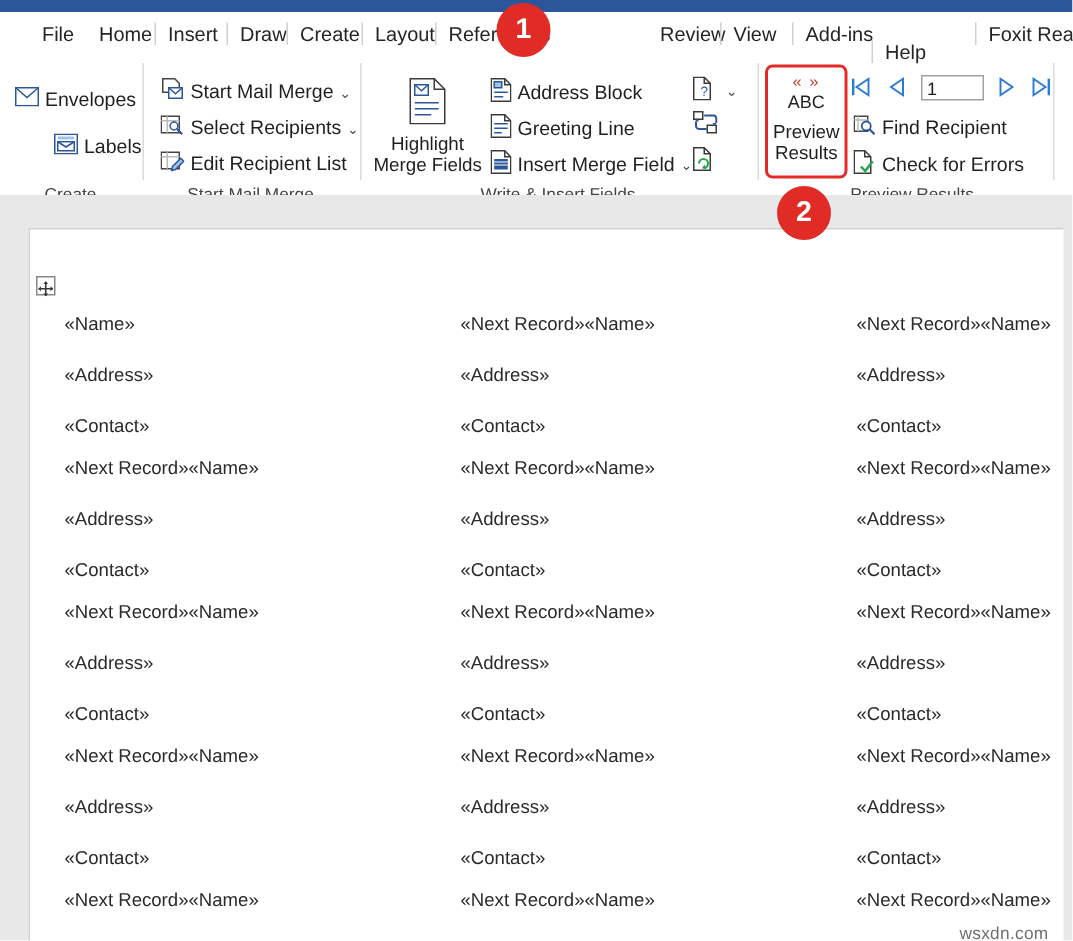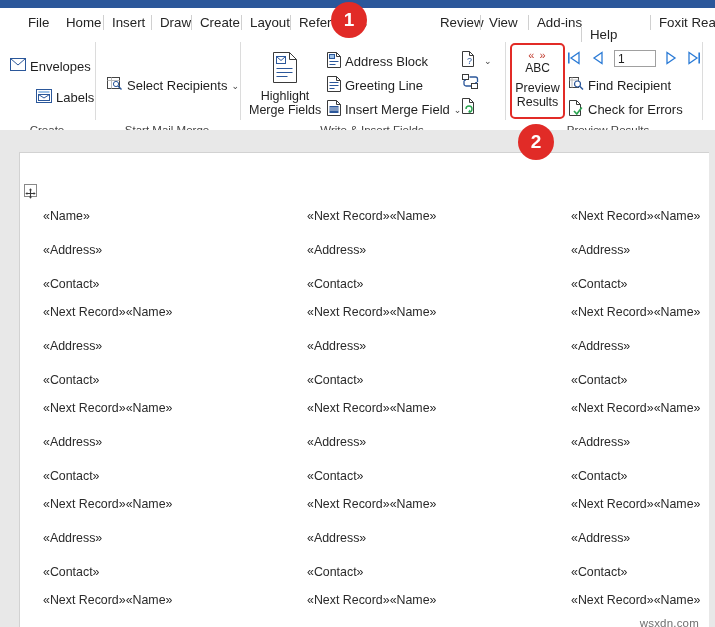--- a/index.html
+++ b/index.html
@@ -252,32 +252,50 @@
     <span class="ico">
       <svg width="16" height="14" viewBox="0 0 16 14">
           <rect x="0.5" y="0.5" width="15" height="13" fill="#fff" stroke="#2b579a"></rect>
           <rect x="2.5" y="5.5" width="11" height="6" fill="#fff" stroke="#2b579a"></rect>
           <path d="M2.5 5.5 L8 9 L13.5 5.5" fill="none" stroke="#2b579a"></path>
           <rect x="2.5" y="2" width="11" height="2" fill="#9fc3e8"></rect>
         </svg>
     </span><span class="lbl">Labels</span>
   </div>
 
+  <div class="cmd" style="left:107px; top:44px;">
+    <span class="ico">
+      <svg width="16" height="15" viewBox="0 0 16 15">
+          <path d="M1.5 0.5 h8 l3 3 v6 h-11 z" fill="#fff" stroke="#444"></path>
+          <rect x="5.5" y="6.5" width="9" height="7" fill="#fff" stroke="#2b579a"></rect>
+          <path d="M5.5 6.5 L10 10.5 L14.5 6.5" fill="none" stroke="#2b579a"></path>
+        </svg>
+    </span><span class="lbl">Start Mail Merge</span><span class="caret">⌄</span>
+  </div>
 
   <div class="cmd" style="left:107px; top:68px;">
     <span class="ico">
       <svg width="16" height="15" viewBox="0 0 16 15">
           <rect x="0.5" y="1.5" width="12" height="11" fill="#fff" stroke="#444"></rect>
           <path d="M0.5 4.5 h12 M4.5 1.5 v11" stroke="#bbb"></path>
           <circle cx="9" cy="8" r="2.6" fill="#fff" stroke="#2b579a"></circle>
           <path d="M11 10 l3.5 3.5" stroke="#2b579a" stroke-width="1.4"></path>
         </svg>
     </span><span class="lbl">Select Recipients</span><span class="caret">⌄</span>
   </div>
 
+  <div class="cmd" style="left:107px; top:92px;">
+    <span class="ico">
+      <svg width="16" height="15" viewBox="0 0 16 15">
+          <rect x="0.5" y="1.5" width="12" height="11" fill="#fff" stroke="#444"></rect>
+          <path d="M0.5 4.5 h12 M4.5 1.5 v11" stroke="#bbb"></path>
+          <path d="M8 11 l5.5 -5.5 l2 2 l-5.5 5.5 l-2.6 0.6 z" fill="#9fc3e8" stroke="#2b579a"></path>
+        </svg>
+    </span><span class="lbl">Edit Recipient List</span>
+  </div>
 
   <div class="big-btn" style="left:249px; top:44px; width:72px;">
     <span class="ico" style="display:block;margin:0 auto 3px;">
       <svg width="26" height="31" viewBox="0 0 26 31">
           <path d="M1.5 0.5 h16 l7 7 v23 h-23 z" fill="#fff" stroke="#3a3a3a"></path>
           <path d="M17.5 0.5 v7 h7" fill="none" stroke="#3a3a3a"></path>
           <rect x="4.5" y="4.5" width="9" height="7" fill="#fff" stroke="#2b579a"></rect>
           <path d="M4.5 4.5 L9 8.5 L13.5 4.5" fill="none" stroke="#2b579a"></path>
           <path d="M4.5 16.5 h16 M4.5 20.5 h16 M4.5 24.5 h11" stroke="#2b579a"></path>
         </svg>

